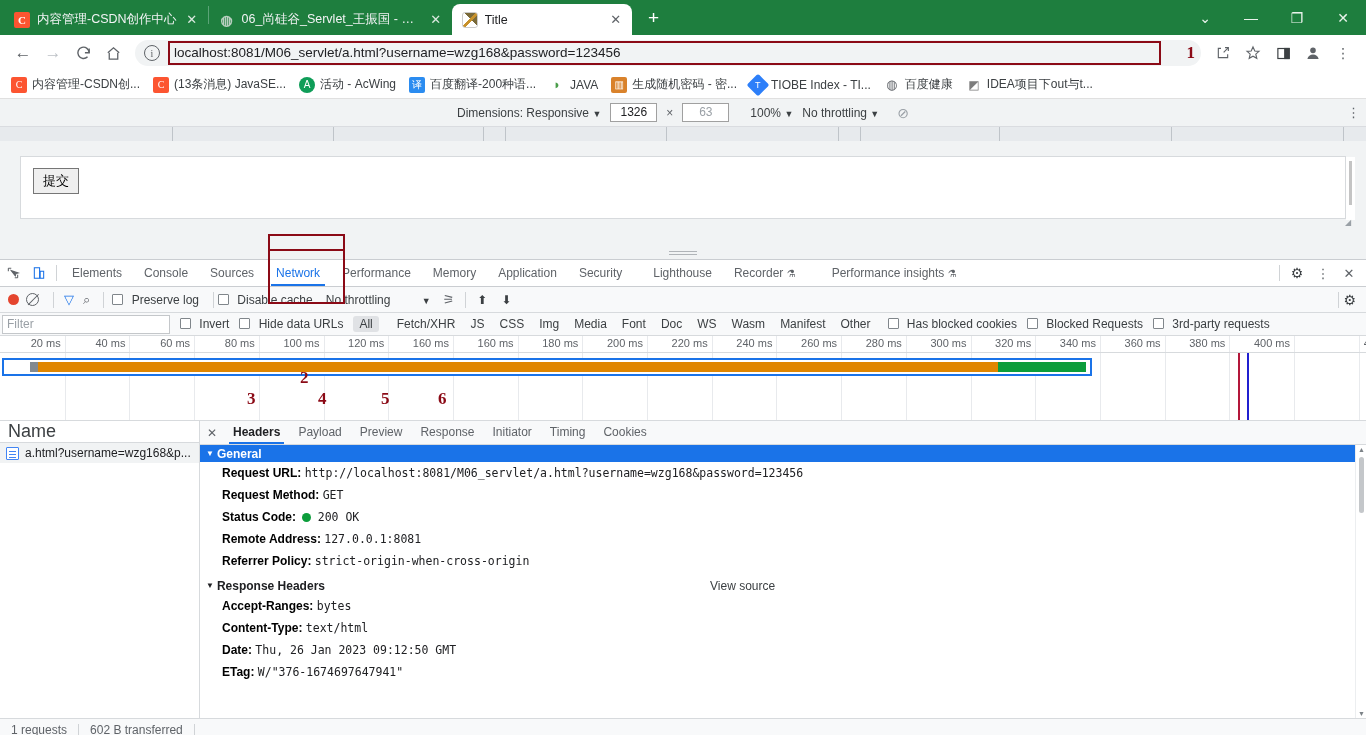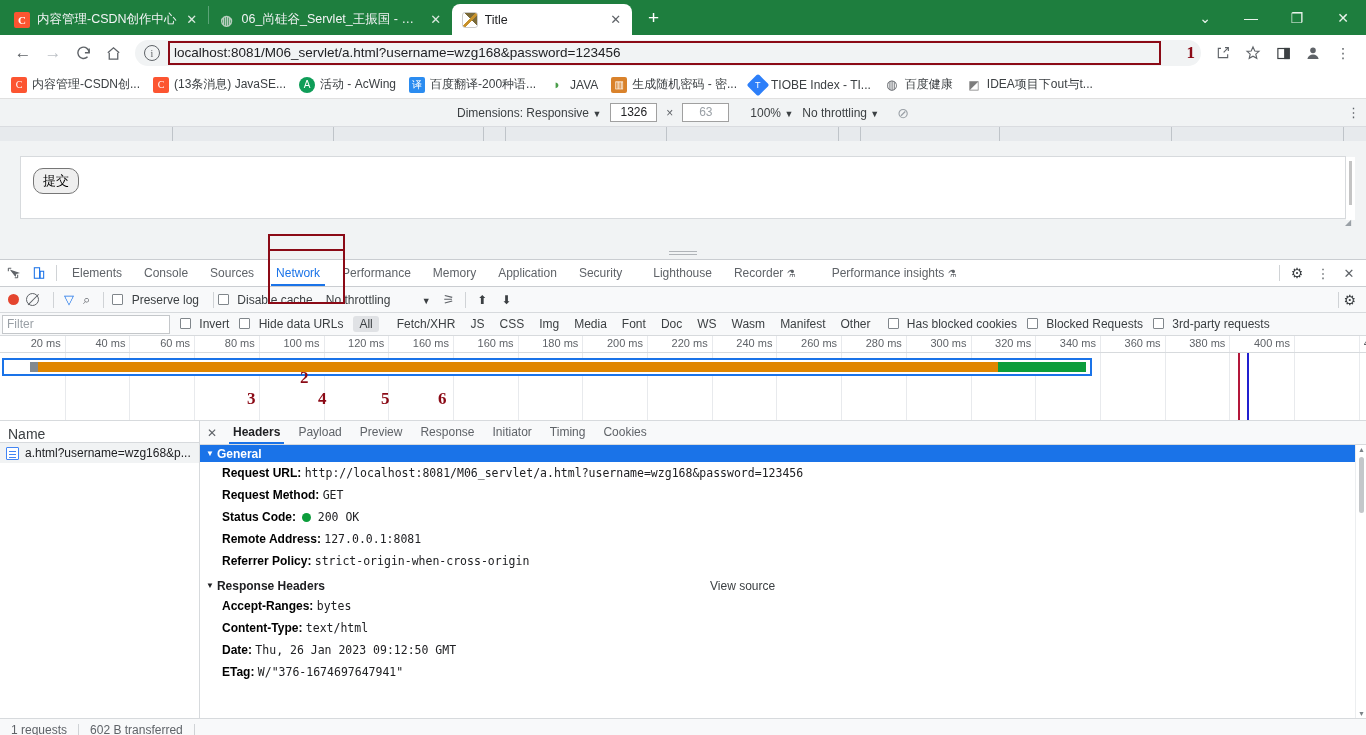--- a/index.html
+++ b/index.html
@@ -93,21 +93,21 @@
   
   .rulers { height:14px; background:#e7eaed; display:flex; position:relative; }
   .rulers .seg { border-right:1px solid #bfc4c9; height:14px; }
 
   
   .viewportwrap { background:#f1f3f4; height:118px; position:relative; display:flex; justify-content:center;
     padding-top:15px; }
   .viewport { width:1326px; height:63px; background:#fff; border:1px solid #d7dadd; position:relative; }
   .submit-btn {
     position:absolute; left:12px; top:11px; padding:3px 9px; font-size:13px;
-    background:#efefef; border:1px solid #767676; border-radius:10px; color:#000;
+    background:#efefef; border:1px solid #767676; border-radius:0; color:#000;
     font-family:"DejaVu Sans", sans-serif;
   }
   .vp-scroll { position:absolute; right:-10px; top:0; width:9px; height:63px; background:#fff; }
   .vp-scroll i { display:block; width:3px; height:44px; background:#c4c4c4; margin:4px auto; }
   .vp-handle { position:absolute; right:-9px; bottom:-9px; width:9px;height:9px;color:#9aa0a6;font-size:8px;}
   .anno-box-2 {
     position:absolute; border:2px solid #8b0a16; border-bottom:none;
     left:268px; top:93px; width:77px; height:47px; z-index:20;
   }
   .anno-num-2 { position:absolute; left:300px; top:227px; font-size:17px; z-index:21;}
@@ -159,22 +159,22 @@
   .ov-orange { position:absolute; left:38px; top:9px; height:10px; background:#e08600;}
   .ov-green { position:absolute; top:9px; height:10px; background:#0c9d3b;}
   .ov-line { position:absolute; top:0; bottom:0; width:1.5px; }
   .timeaxis { height:17px; border-bottom:1px solid #d7dadd; background:#fff; position:relative;}
   .tick { position:absolute; top:1px; font-size:11px; color:#5f6368; text-align:right; }
   .tickline { position:absolute; top:0; bottom:0; width:1px; background:#e8eaed;}
 
   
   .net-split { display:flex; height:297px; }
   .net-list { width:200px; border-right:1px solid #d7dadd; background:#fff; }
-  .net-list-head { height:22px; border-bottom:1px solid #d7dadd; display:flex; align-items:flex-end;
-    padding-left:8px; font-size:14px; color:#3c4043; }
+  .net-list-head { height:22px; border-bottom:1px solid #d7dadd; display:flex; align-items:flex-start;
+    padding-left:8px; font-size:18px; color:#3c4043; }
   .net-row { height:20px; display:flex; align-items:center; gap:6px; padding-left:6px;
     background:#f1f3f4; font-size:12px; color:#202124; }
   .doc-ico { width:13px;height:13px;flex:0 0 13px;border:1px solid #4285f4; background:#fff;
     position:relative; border-radius:1px; }
   .doc-ico i { position:absolute; left:2px; width:7px; height:1px; background:#4285f4;}
   .row-name { white-space:nowrap; overflow:hidden; text-overflow:ellipsis; }
 
   .net-detail { flex:1; display:flex; flex-direction:column; position:relative; min-width:0;}
   .det-tabs { height:24px; display:flex; align-items:center; border-bottom:1px solid #d7dadd;
     background:#f8f9fa; }

